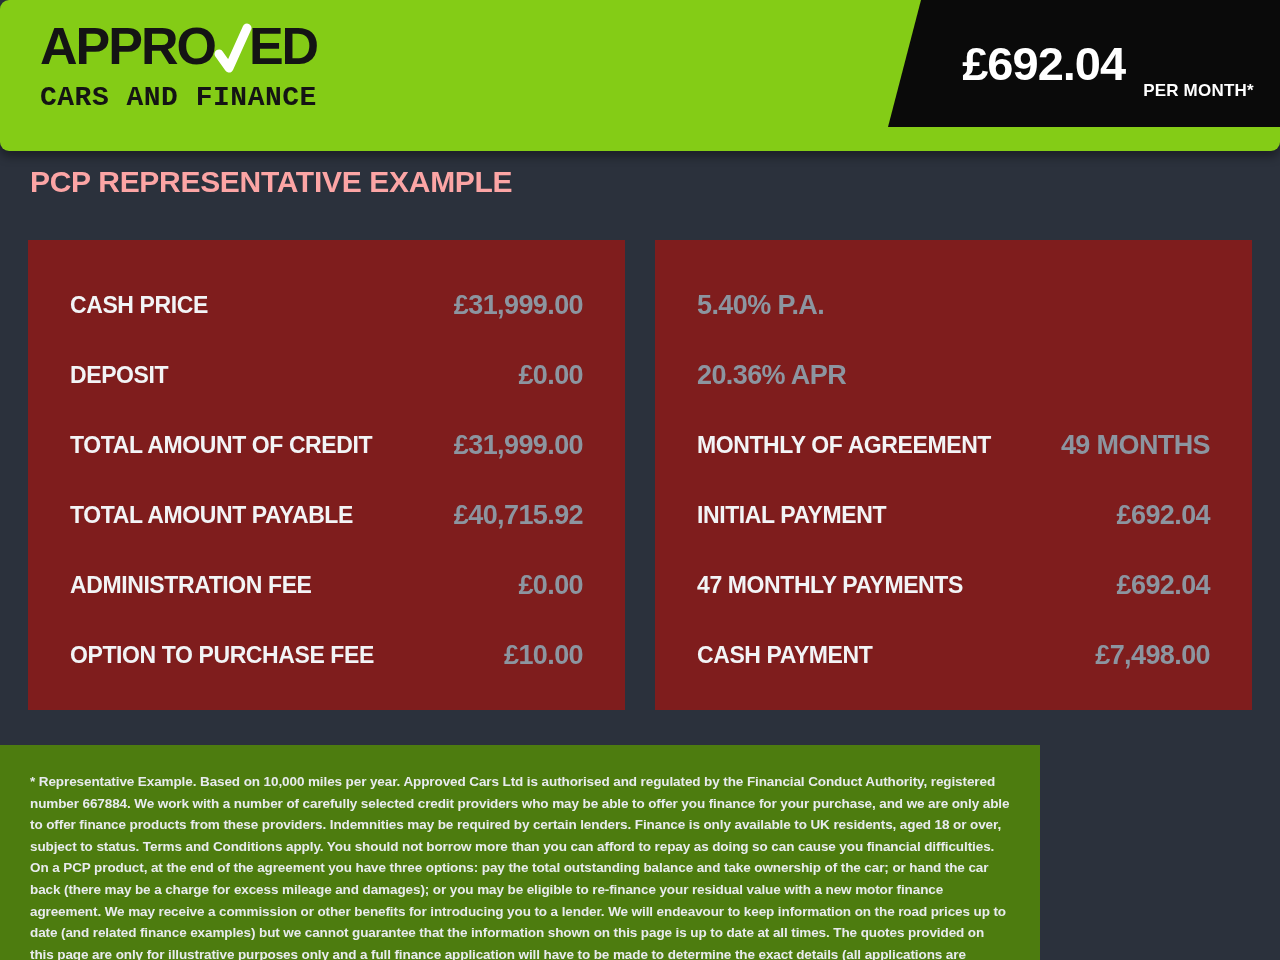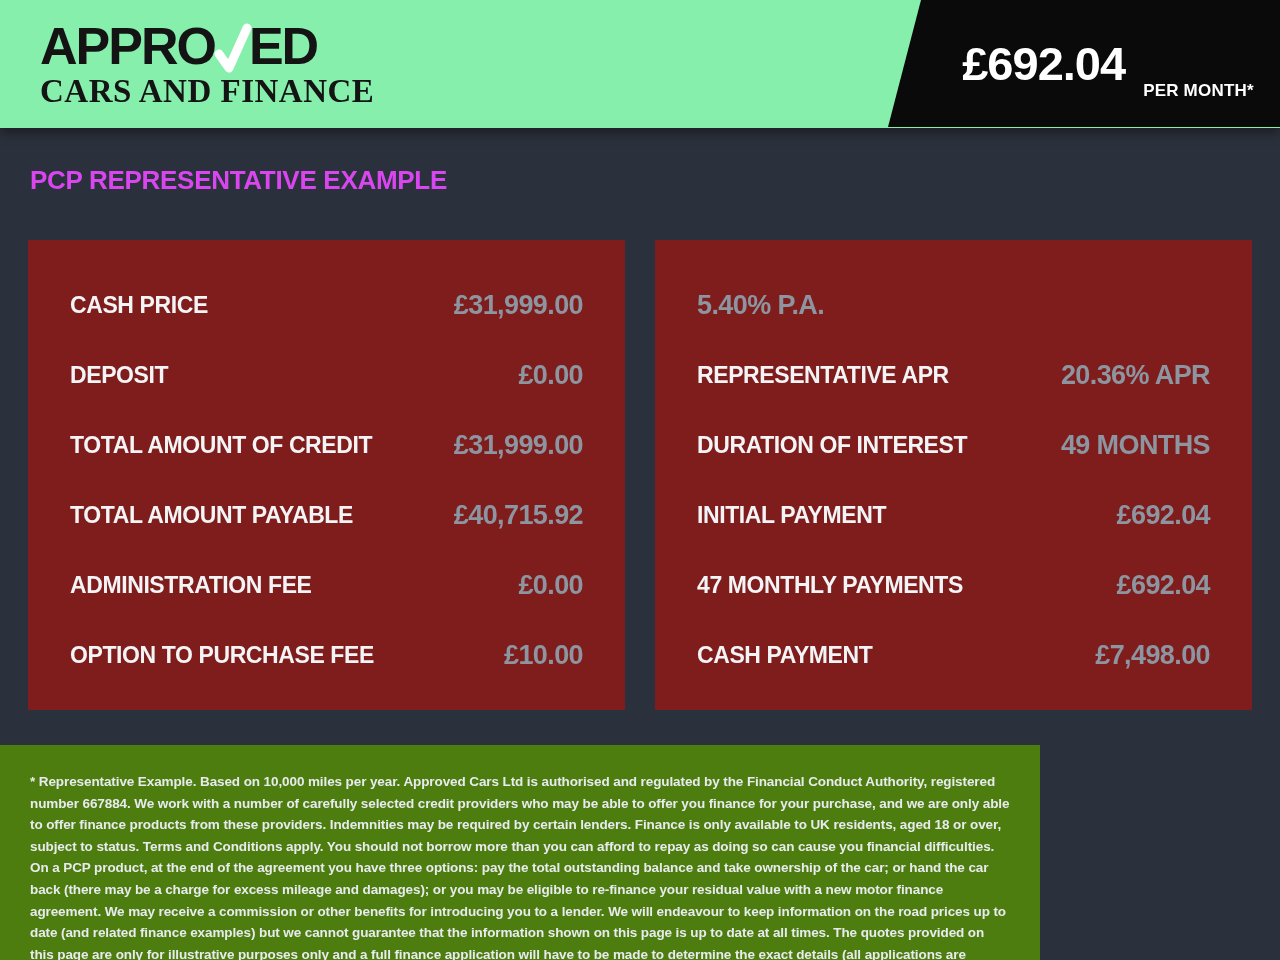--- a/index.html
+++ b/index.html
@@ -8,24 +8,25 @@
     font-family: "Liberation Sans", sans-serif;
     background: #2b313c;
     position: relative;
     overflow: hidden;
   }
 
   
   .header {
     position: absolute;
     top: 0; left: 0;
-    width: 1280px; height: 128px;
-    background: #86efac;
+    width: 1280px; height: 151px;
+    background: #84cc16;
     box-shadow: 0 6px 10px rgba(0,0,0,.35);
     z-index: 2;
+    border-radius: 9px;
   }
   .logo {
     position: absolute;
     left: 40px; top: 20px;
     color: #131313;
   }
   .logo-top {
     display: flex;
     align-items: flex-end;
     font-size: 52px;
@@ -33,26 +34,26 @@
     letter-spacing: -2px;
     line-height: 1;
     color: #141414;
   }
   .logo-check {
     width: 38px; height: 52px;
     margin: 0 -3px 0 -1px;
     transform: translateY(3px);
   }
   .logo-sub {
-    font-family: Liberation Serif, serif;
-    font-size: 33px;
+    font-family: Liberation Mono, monospace;
+    font-size: 28px;
     font-weight: 700;
     letter-spacing: 0.5px;
     line-height: 1;
-    margin-top: 3px;
+    margin-top: 12px;
     color: #141414;
   }
   .price-flag {
     position: absolute;
     top: 0; right: 0;
     width: 392px; height: 127px;
     background: #0a0a0a;
     clip-path: polygon(33px 0, 100% 0, 100% 100%, 0 100%);
     display: flex;
     align-items: center;
@@ -72,24 +73,24 @@
     letter-spacing: 0.2px;
     color: #ffffff;
     transform: translateY(7px);
     margin-top: 41px;
   }
 
   
   .page-title {
     position: absolute;
     left: 30px; top: 165px;
-    font-size: 26px;
+    font-size: 30px;
     font-weight: 700;
     letter-spacing: -0.3px;
-    color: #d946ef;
+    color: #fca5a5;
   }
 
   
   .panels {
     position: absolute;
     top: 240px; left: 28px;
     width: 1224px; height: 470px;
     display: flex;
     gap: 30px;
   }
@@ -188,25 +189,24 @@
       <span class="row-label">OPTION TO PURCHASE FEE</span>
       <span class="row-value">£10.00</span>
     </div>
   </section>
 
   <section class="panel">
     <div class="finance-row">
       <span class="row-value">5.40% P.A.</span>
     </div>
     <div class="finance-row">
-      <span class="row-label">REPRESENTATIVE APR</span>
       <span class="row-value">20.36% APR</span>
     </div>
     <div class="finance-row">
-      <span class="row-label">DURATION OF INTEREST</span>
+      <span class="row-label">MONTHLY OF AGREEMENT</span>
       <span class="row-value">49 MONTHS</span>
     </div>
     <div class="finance-row">
       <span class="row-label">INITIAL PAYMENT</span>
       <span class="row-value">£692.04</span>
     </div>
     <div class="finance-row">
       <span class="row-label">47 MONTHLY PAYMENTS</span>
       <span class="row-value">£692.04</span>
     </div>

